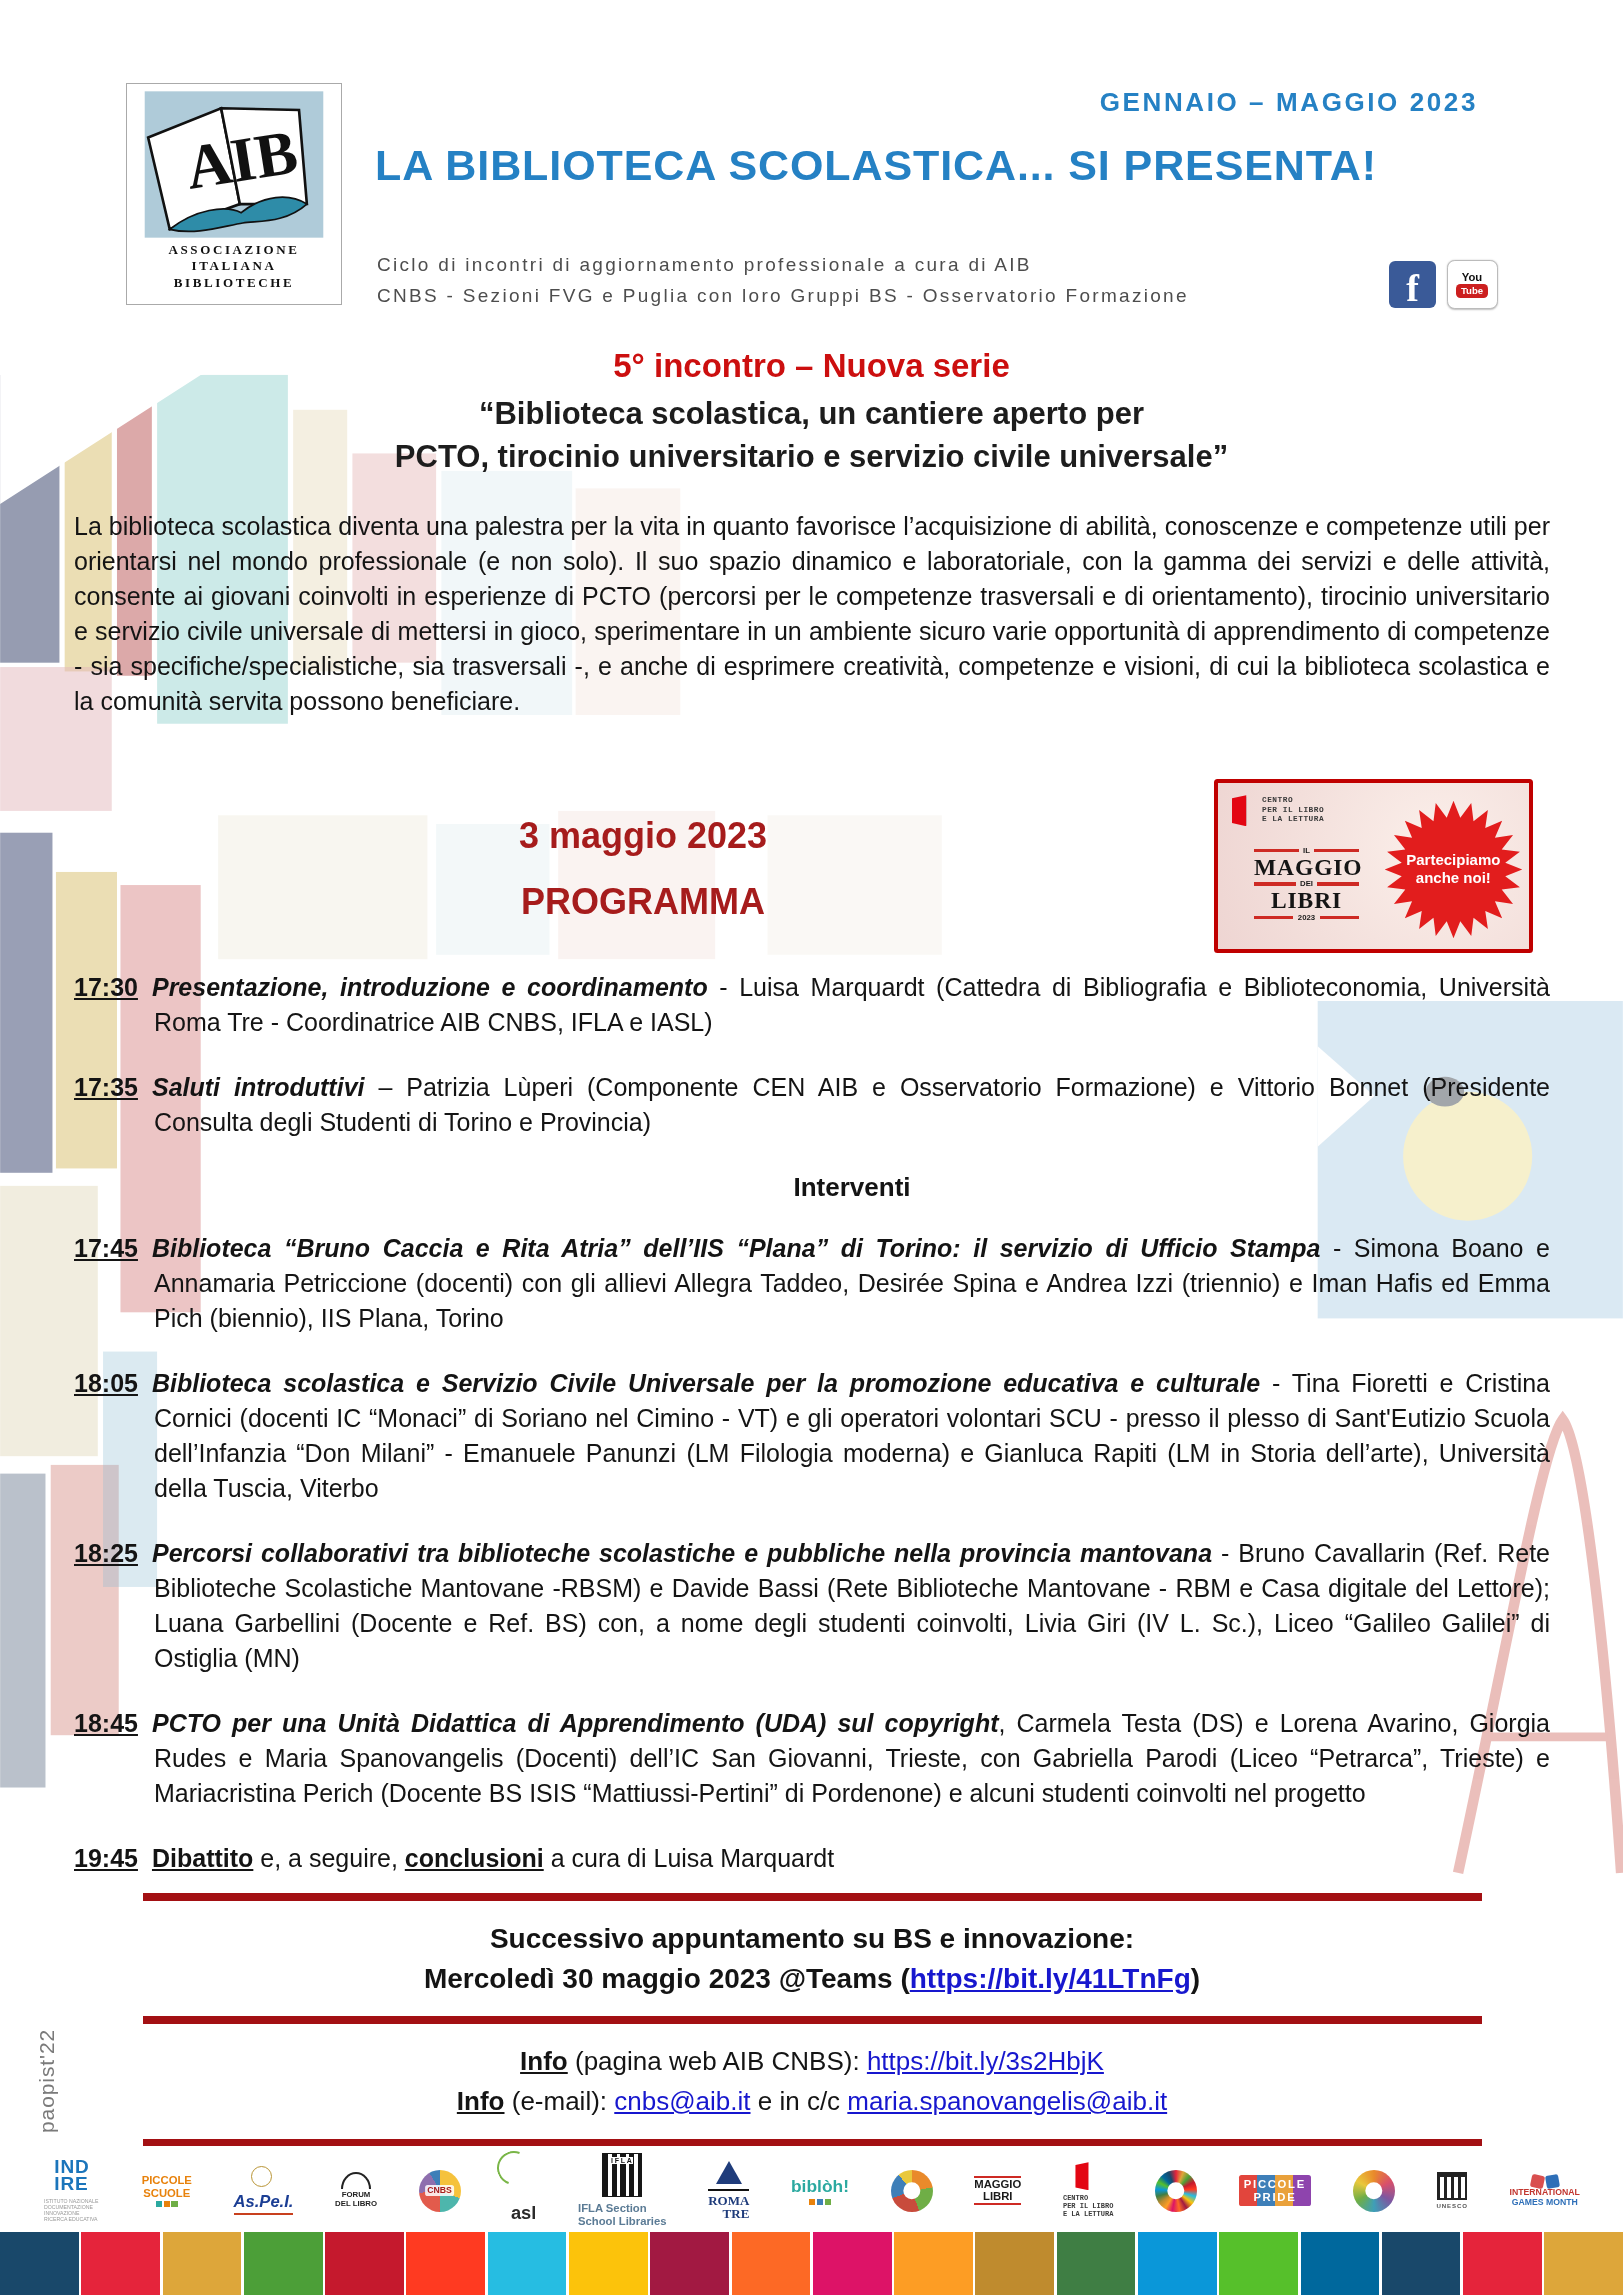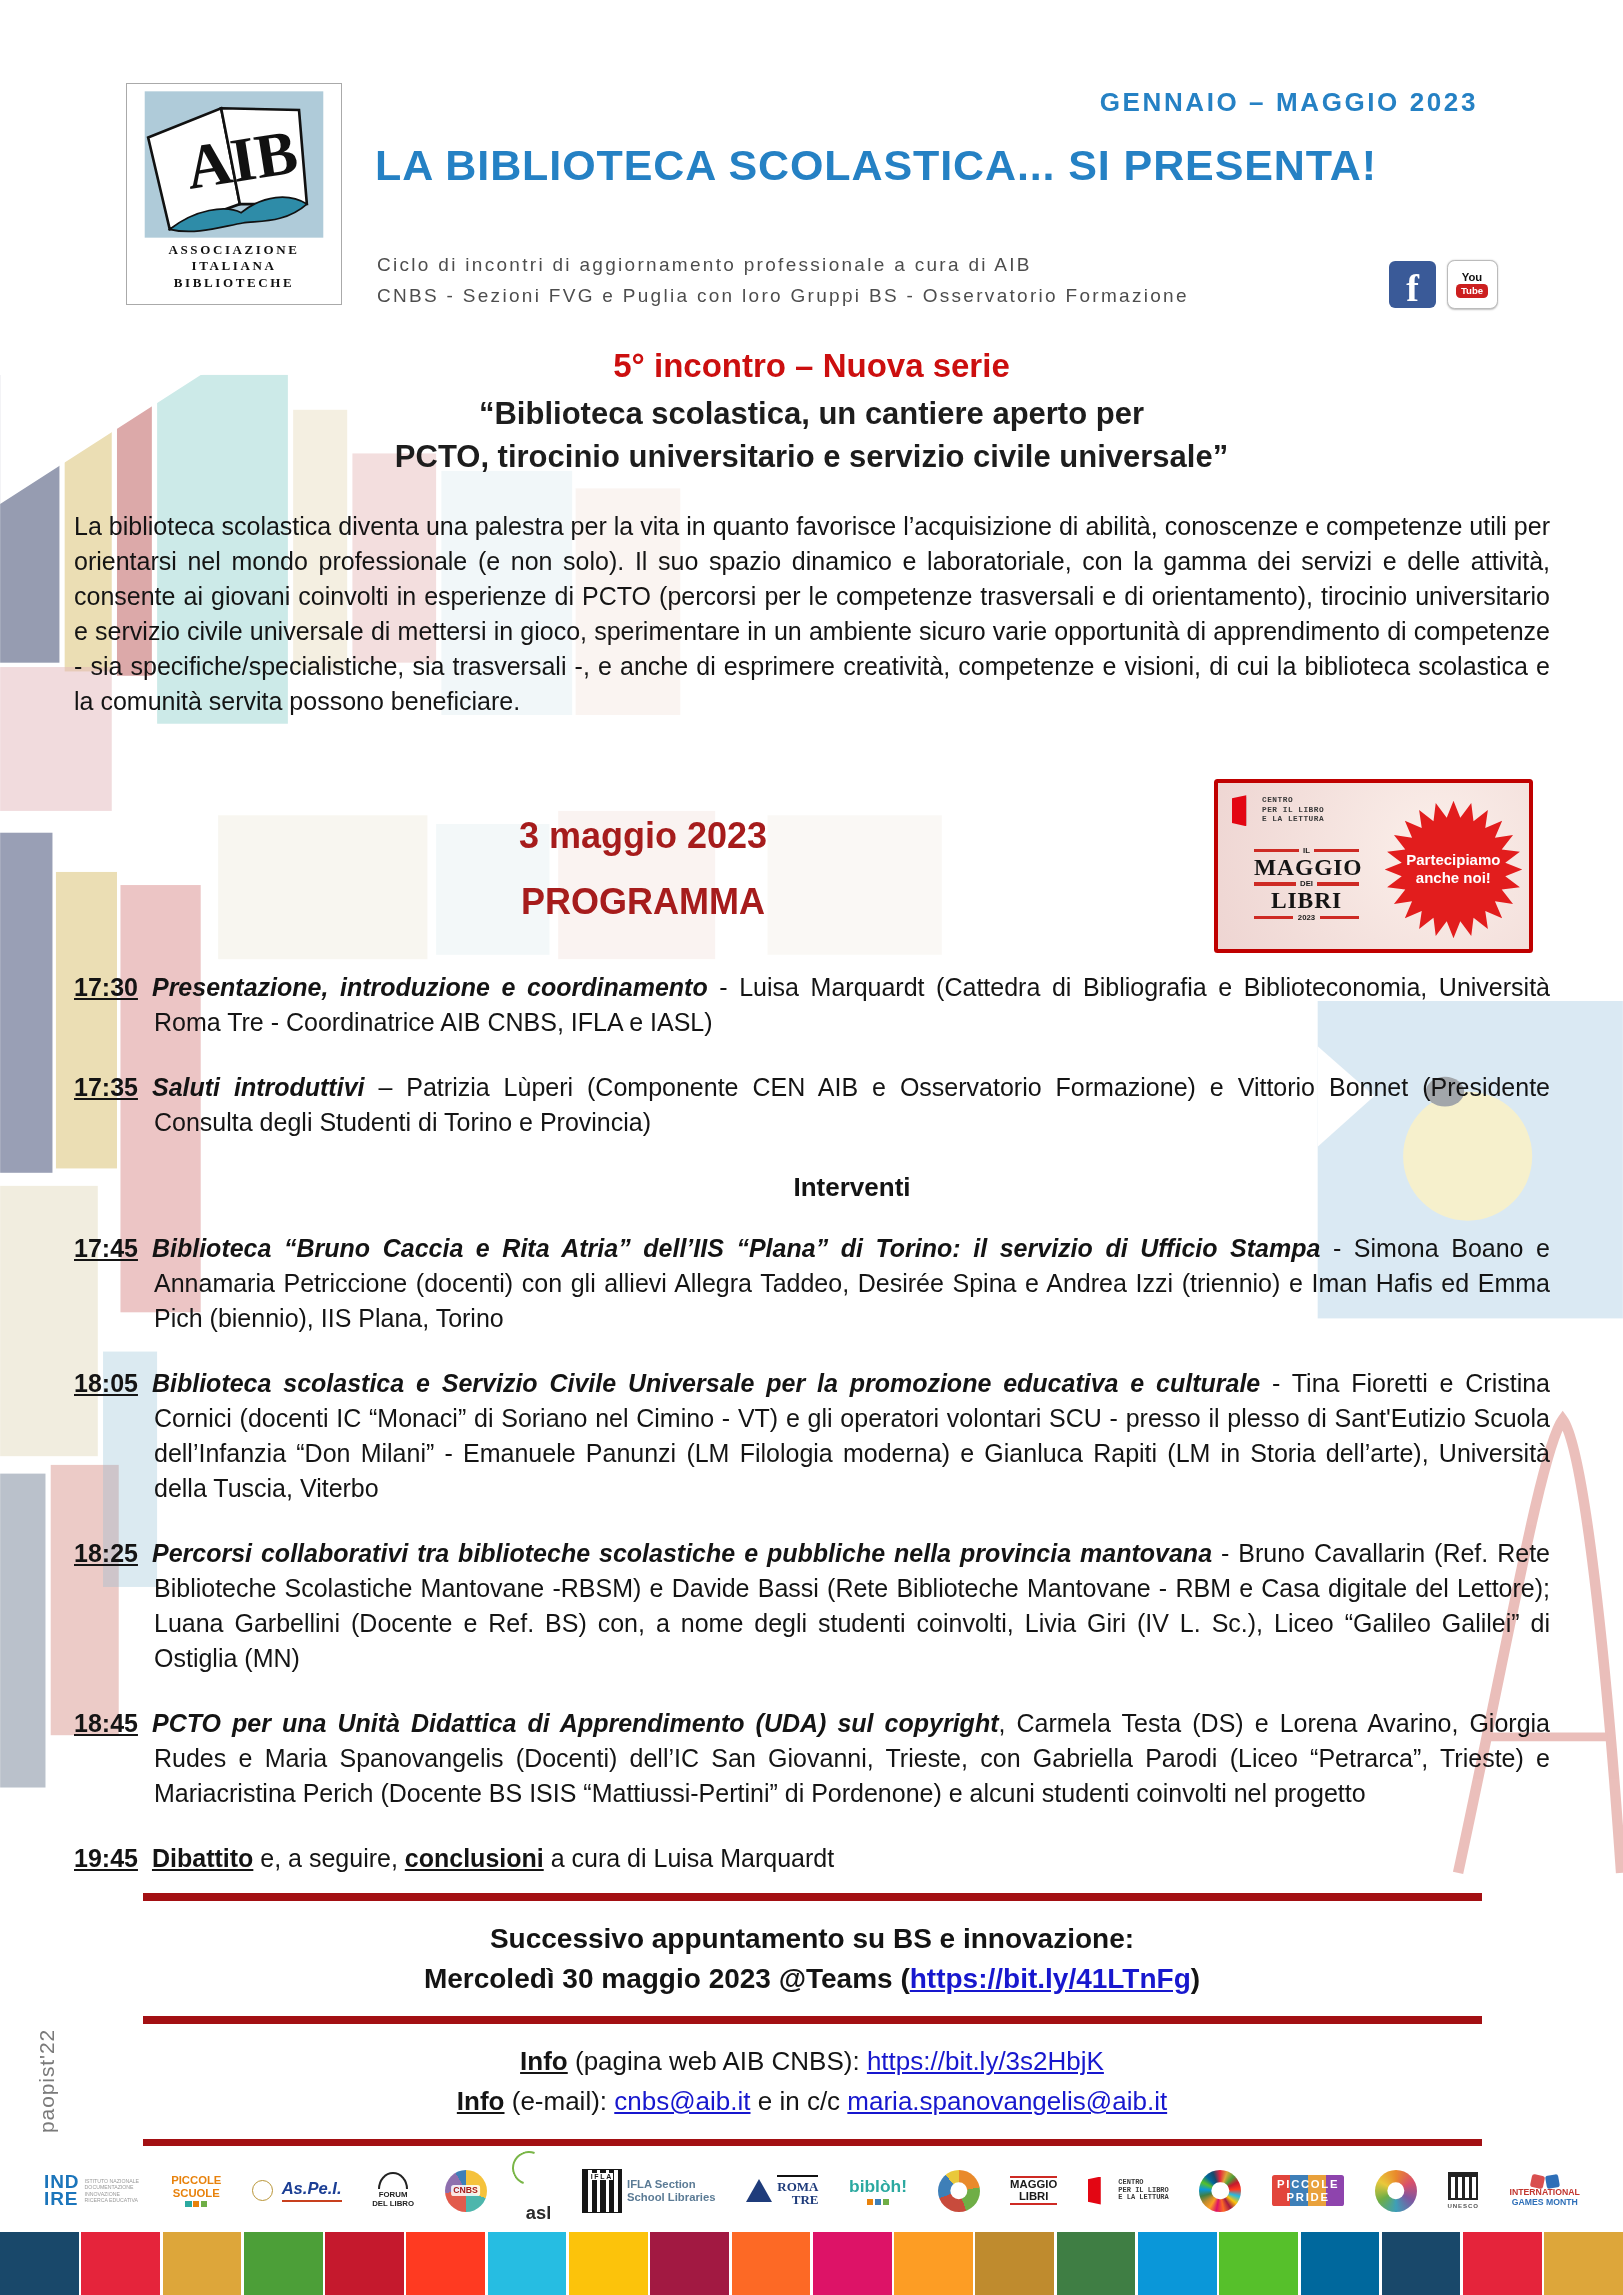--- a/index.html
+++ b/index.html
@@ -72,21 +72,21 @@
   .info-block{text-align:center;font-size:26px;line-height:40px;color:#141414;margin-top:5.2px;}
 
   .credit{left:35px;top:1959px;width:35px;height:174px;color:#7a7a7a;font-size:21px;
           writing-mode:vertical-rl;transform:rotate(180deg);letter-spacing:0.9px;}
 
   
   .logos{left:44px;top:2147px;width:1536px;height:87px;display:flex;align-items:center;
          justify-content:space-between;gap:5.2px;}
   .lg{display:flex;flex-direction:column;align-items:center;justify-content:center;text-align:center;
       white-space:pre-line;}
-  .lg-row{flex-direction:row;gap:5.2px;align-items:center;}
+  .lg-row{flex-direction:column;gap:5.2px;align-items:center;}
   .mark-indire{color:#1B75BB;font-weight:900;font-size:19px;line-height:16.6px;letter-spacing:0.9px;text-align:left;}
   .sub-indire{font-size:5.2px;color:#999;width:56px;text-align:left;line-height:6.1px;}
   .lbl-piccole{color:#E8820C;font-weight:900;font-size:11.3px;line-height:12.2px;}
   .sq-row{display:flex;gap:1.7px;margin-top:1.7px;}
   .sq{width:6.1px;height:6.1px;}
   .lbl-aspei{color:#1B3E94;font-weight:900;font-style:italic;font-size:16.6px;border-bottom:2.6px solid #C8401E;padding-bottom:0.9px;}
   .aspei-circ{width:19px;height:19px;border-radius:50%;border:1.7px solid #B99536;margin-right:3.5px;}
   .arc{width:26px;height:15px;border:2.2px solid #222;border-bottom:none;border-radius:50% 50% 0 0/100% 100% 0 0;margin-bottom:1.7px;}
   .lbl-forum{font-size:7.8px;font-weight:800;color:#222;line-height:8.7px;}
   .circ{border-radius:50%;position:relative;}

